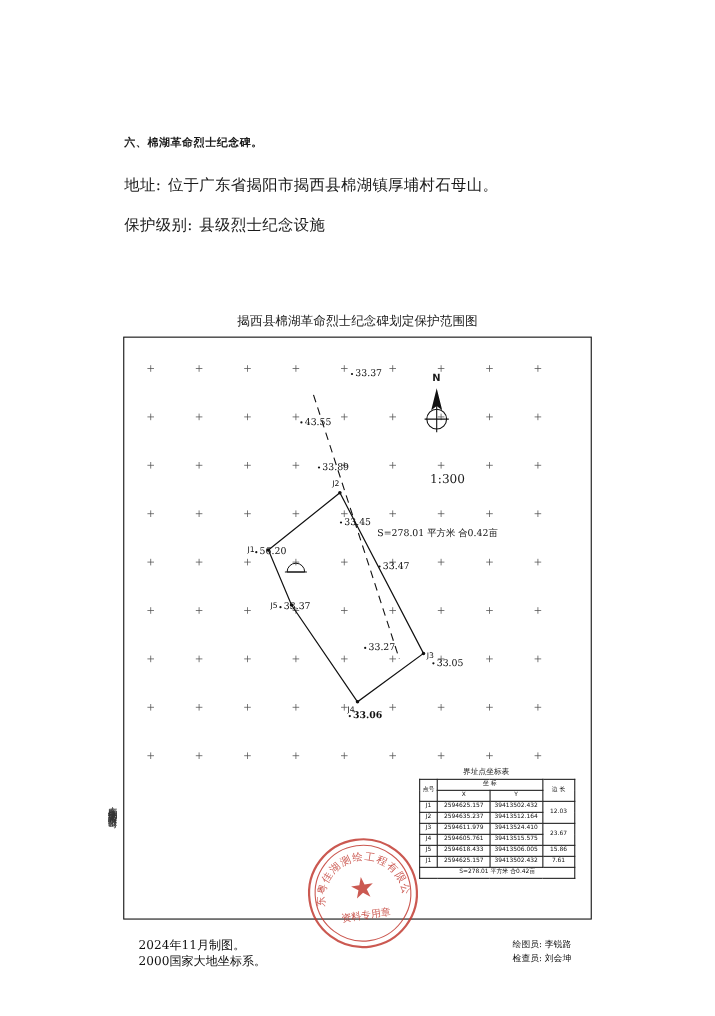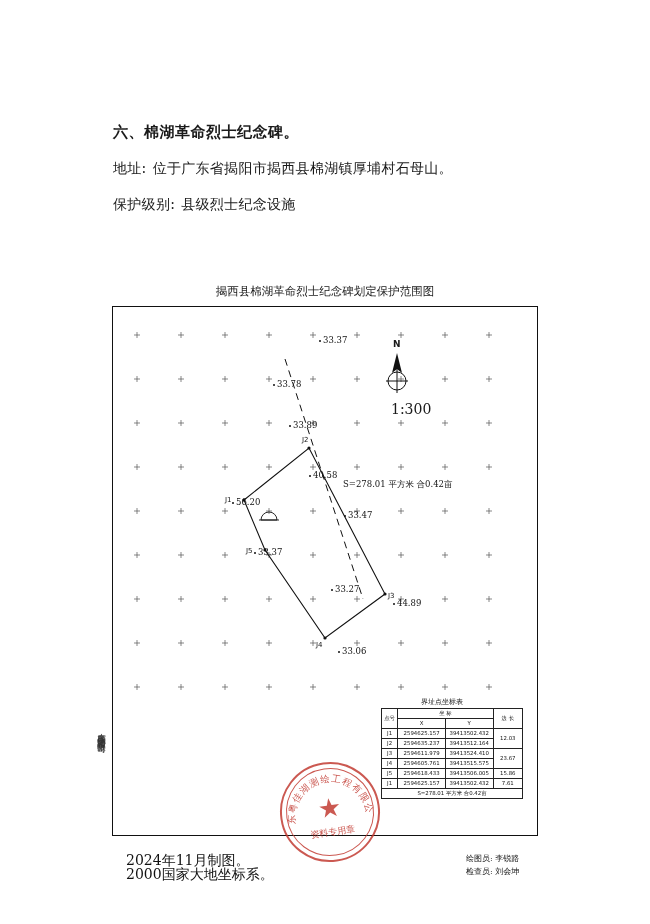--- a/index.html
+++ b/index.html
@@ -9,21 +9,21 @@
     font-family:"DejaVu Sans","Liberation Sans",sans-serif;
     color:#1a1a1a;
     position:relative;
     overflow:hidden;
   }
   .page{position:absolute;left:0;top:0;width:650px;height:924px;}
 
   
   .heading{
     position:absolute;left:113px;top:123px;
-    font-size:15px;font-weight:bold;letter-spacing:.5px;
+    font-size:10px;font-weight:bold;letter-spacing:.5px;
     font-family:"DejaVu Serif","Liberation Serif",serif;
   }
   .meta{position:absolute;left:113px;font-size:14px;
     font-family:"DejaVu Serif","Liberation Serif",serif;letter-spacing:.3px;}
   .meta.l1{top:160px;}
   .meta.l2{top:196px;}
   .meta.l3{top:232px;}
   .meta .lab{display:inline-block;}
   .meta .val{display:inline-block;padding-left:6px;}
 
@@ -44,22 +44,22 @@
   .ept .dot{display:inline-block;width:2px;height:2px;background:#111;
     border-radius:50%;vertical-align:middle;margin-right:2px;}
   .jl{position:absolute;font-size:7px;color:#111;}
 
   
   .area-label{position:absolute;font-size:8.5px;color:#111;white-space:nowrap;
     font-family:"DejaVu Serif","Liberation Serif",serif;}
 
   
   .north-n{position:absolute;font-size:9px;font-weight:bold;}
-  .scale-txt{position:absolute;font-size:14px;
-    font-family:"DejaVu Serif","Liberation Serif",serif;}
+  .scale-txt{position:absolute;font-size:11px;
+    font-family:"DejaVu Serif","Liberation Serif",serif;margin-top:28px;}
 
   
   .coord-wrap{position:absolute;left:268px;top:390px;width:122px;}
   .coord-title{text-align:center;font-size:7px;margin-bottom:1px;}
   table.coord{border-collapse:collapse;width:142px;font-size:5.4px;
     font-family:"DejaVu Sans","Liberation Sans",sans-serif;}
   table.coord th,table.coord td{
     border:.5px solid #222;text-align:center;padding:0;height:9px;line-height:9px;
     color:#111;
   }
@@ -89,21 +89,21 @@
 
   
   .vert-company{
     position:absolute;left:96px;top:726px;
     writing-mode:vertical-rl;
     font-size:8.5px;color:#333;letter-spacing:1px;
     font-family:"DejaVu Serif","Liberation Serif",serif;
   }
 
   
-  .footer-left{position:absolute;left:126px;font-size:14px;color:#111;
+  .footer-left{position:absolute;left:126px;font-size:11px;color:#111;
     font-family:"DejaVu Serif","Liberation Serif",serif;}
   .footer-left.f1{top:852px;}
   .footer-left.f2{top:866px;}
   .footer-right{position:absolute;left:430px;font-size:8px;color:#111;
     font-family:"DejaVu Serif","Liberation Serif",serif;padding-left:36px;}
   .footer-right.r1{top:853px;}
   .footer-right.r2{top:866px;}
 </style>
 </head>
 <body>
@@ -225,29 +225,29 @@
         <g fill="#111">
           <circle cx="131" cy="193" r="1.6"></circle>
           <circle cx="196" cy="141" r="1.6"></circle>
           <circle cx="272" cy="287" r="1.6"></circle>
           <circle cx="212" cy="331" r="1.6"></circle>
           <circle cx="152" cy="243" r="1.6"></circle>
         </g>
       </svg>
 
       <div class="ept" style="left:206px;top:28px;"><span class="dot"></span><span>33.37</span></div>
-      <div class="ept" style="left:160px;top:72px;"><span class="dot"></span><span>33.78</span></div>
+      <div class="ept" style="left:160px;top:72px;"><span class="dot"></span><span>43.55</span></div>
       <div class="ept" style="left:176px;top:113px;text-align:right;"><span class="dot"></span><span>33.89</span></div>
-      <div class="ept" style="left:196px;top:163px;"><span class="dot"></span><span>40.58</span></div>
+      <div class="ept" style="left:196px;top:163px;"><span class="dot"></span><span>33.45</span></div>
       <div class="ept" style="left:119px;top:190px;"><span class="dot"></span><span>56.20</span></div>
       <div class="ept" style="left:208px;top:203px;margin-left:23px;"><span class="dot"></span><span>33.47</span></div>
       <div class="ept" style="left:141px;top:240px;"><span class="dot"></span><span>33.37</span></div>
       <div class="ept" style="left:218px;top:277px;"><span class="dot"></span><span>33.27</span></div>
-      <div class="ept" style="left:280px;top:291px;"><span class="dot"></span><span>44.89</span></div>
-      <div class="ept" style="left:225px;top:339px;"><span class="dot"></span><span>33.06</span></div>
+      <div class="ept" style="left:280px;top:291px;"><span class="dot"></span><span>33.05</span></div>
+      <div class="ept" style="left:204px;top:339px;font-weight:bold;"><span class="dot"></span><span>33.06</span></div>
 
       <div class="jl" style="left:189px;top:129px;">J2</div>
       <div class="jl" style="left:112px;top:189px;">J1</div>
       <div class="jl" style="left:133px;top:240px;">J5</div>
       <div class="jl" style="left:275px;top:285px;">J3</div>
       <div class="jl" style="left:203px;top:334px;">J4</div>
 
       <div class="area-label" style="left:230px;top:172px;">S=278.01 平方米 合0.42亩</div>
 
       <div class="north-n" style="left:280px;top:32px;">N</div>

